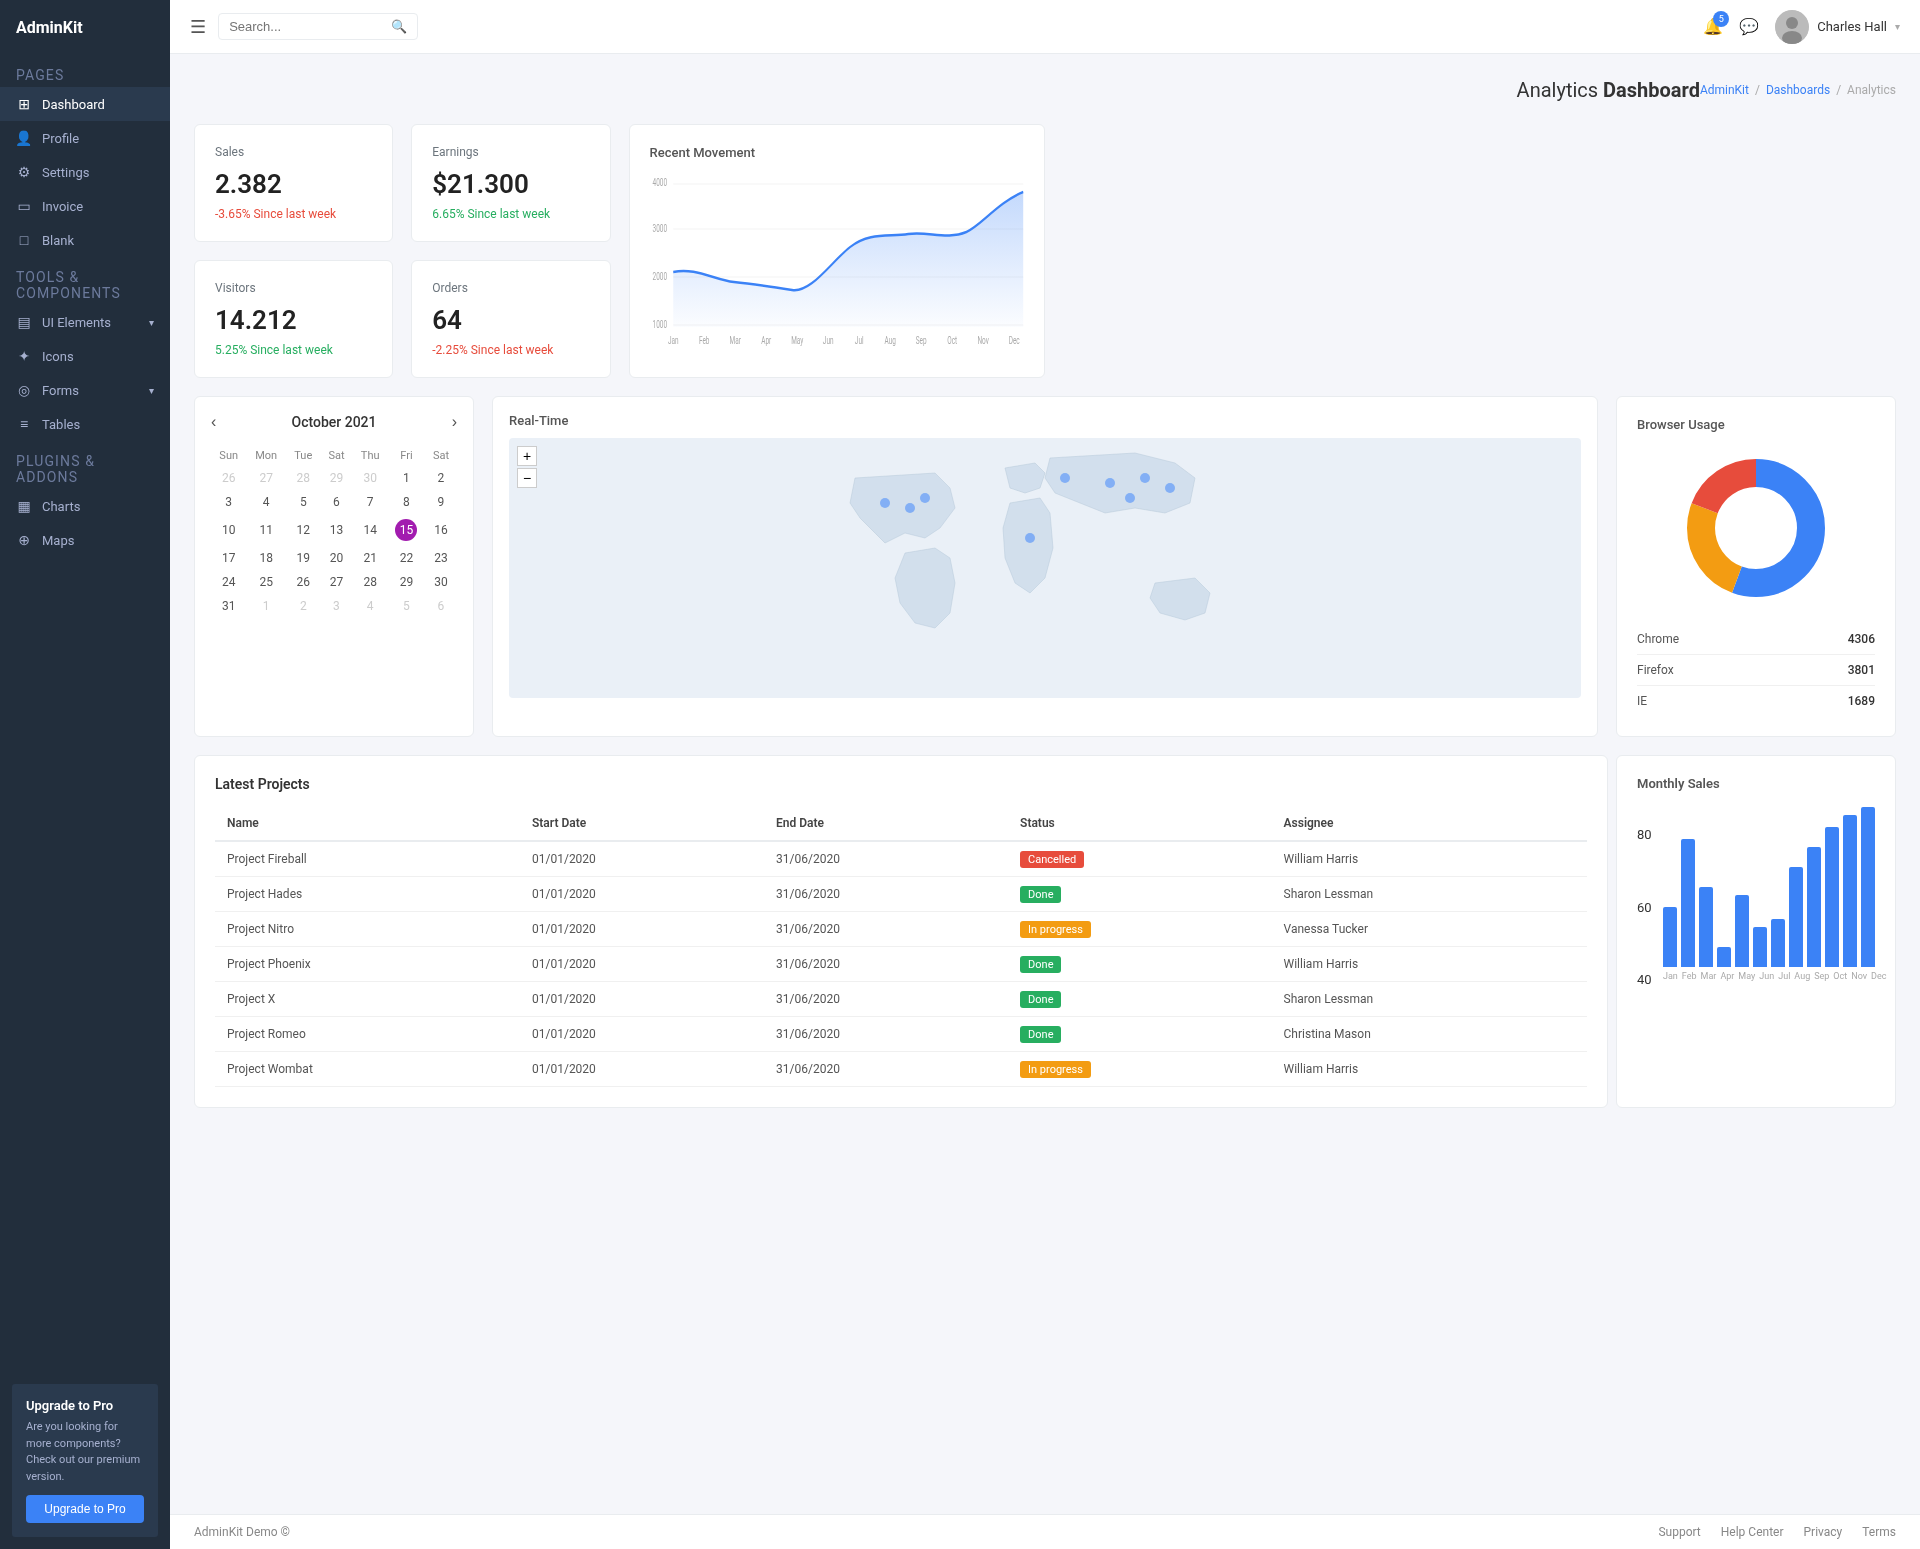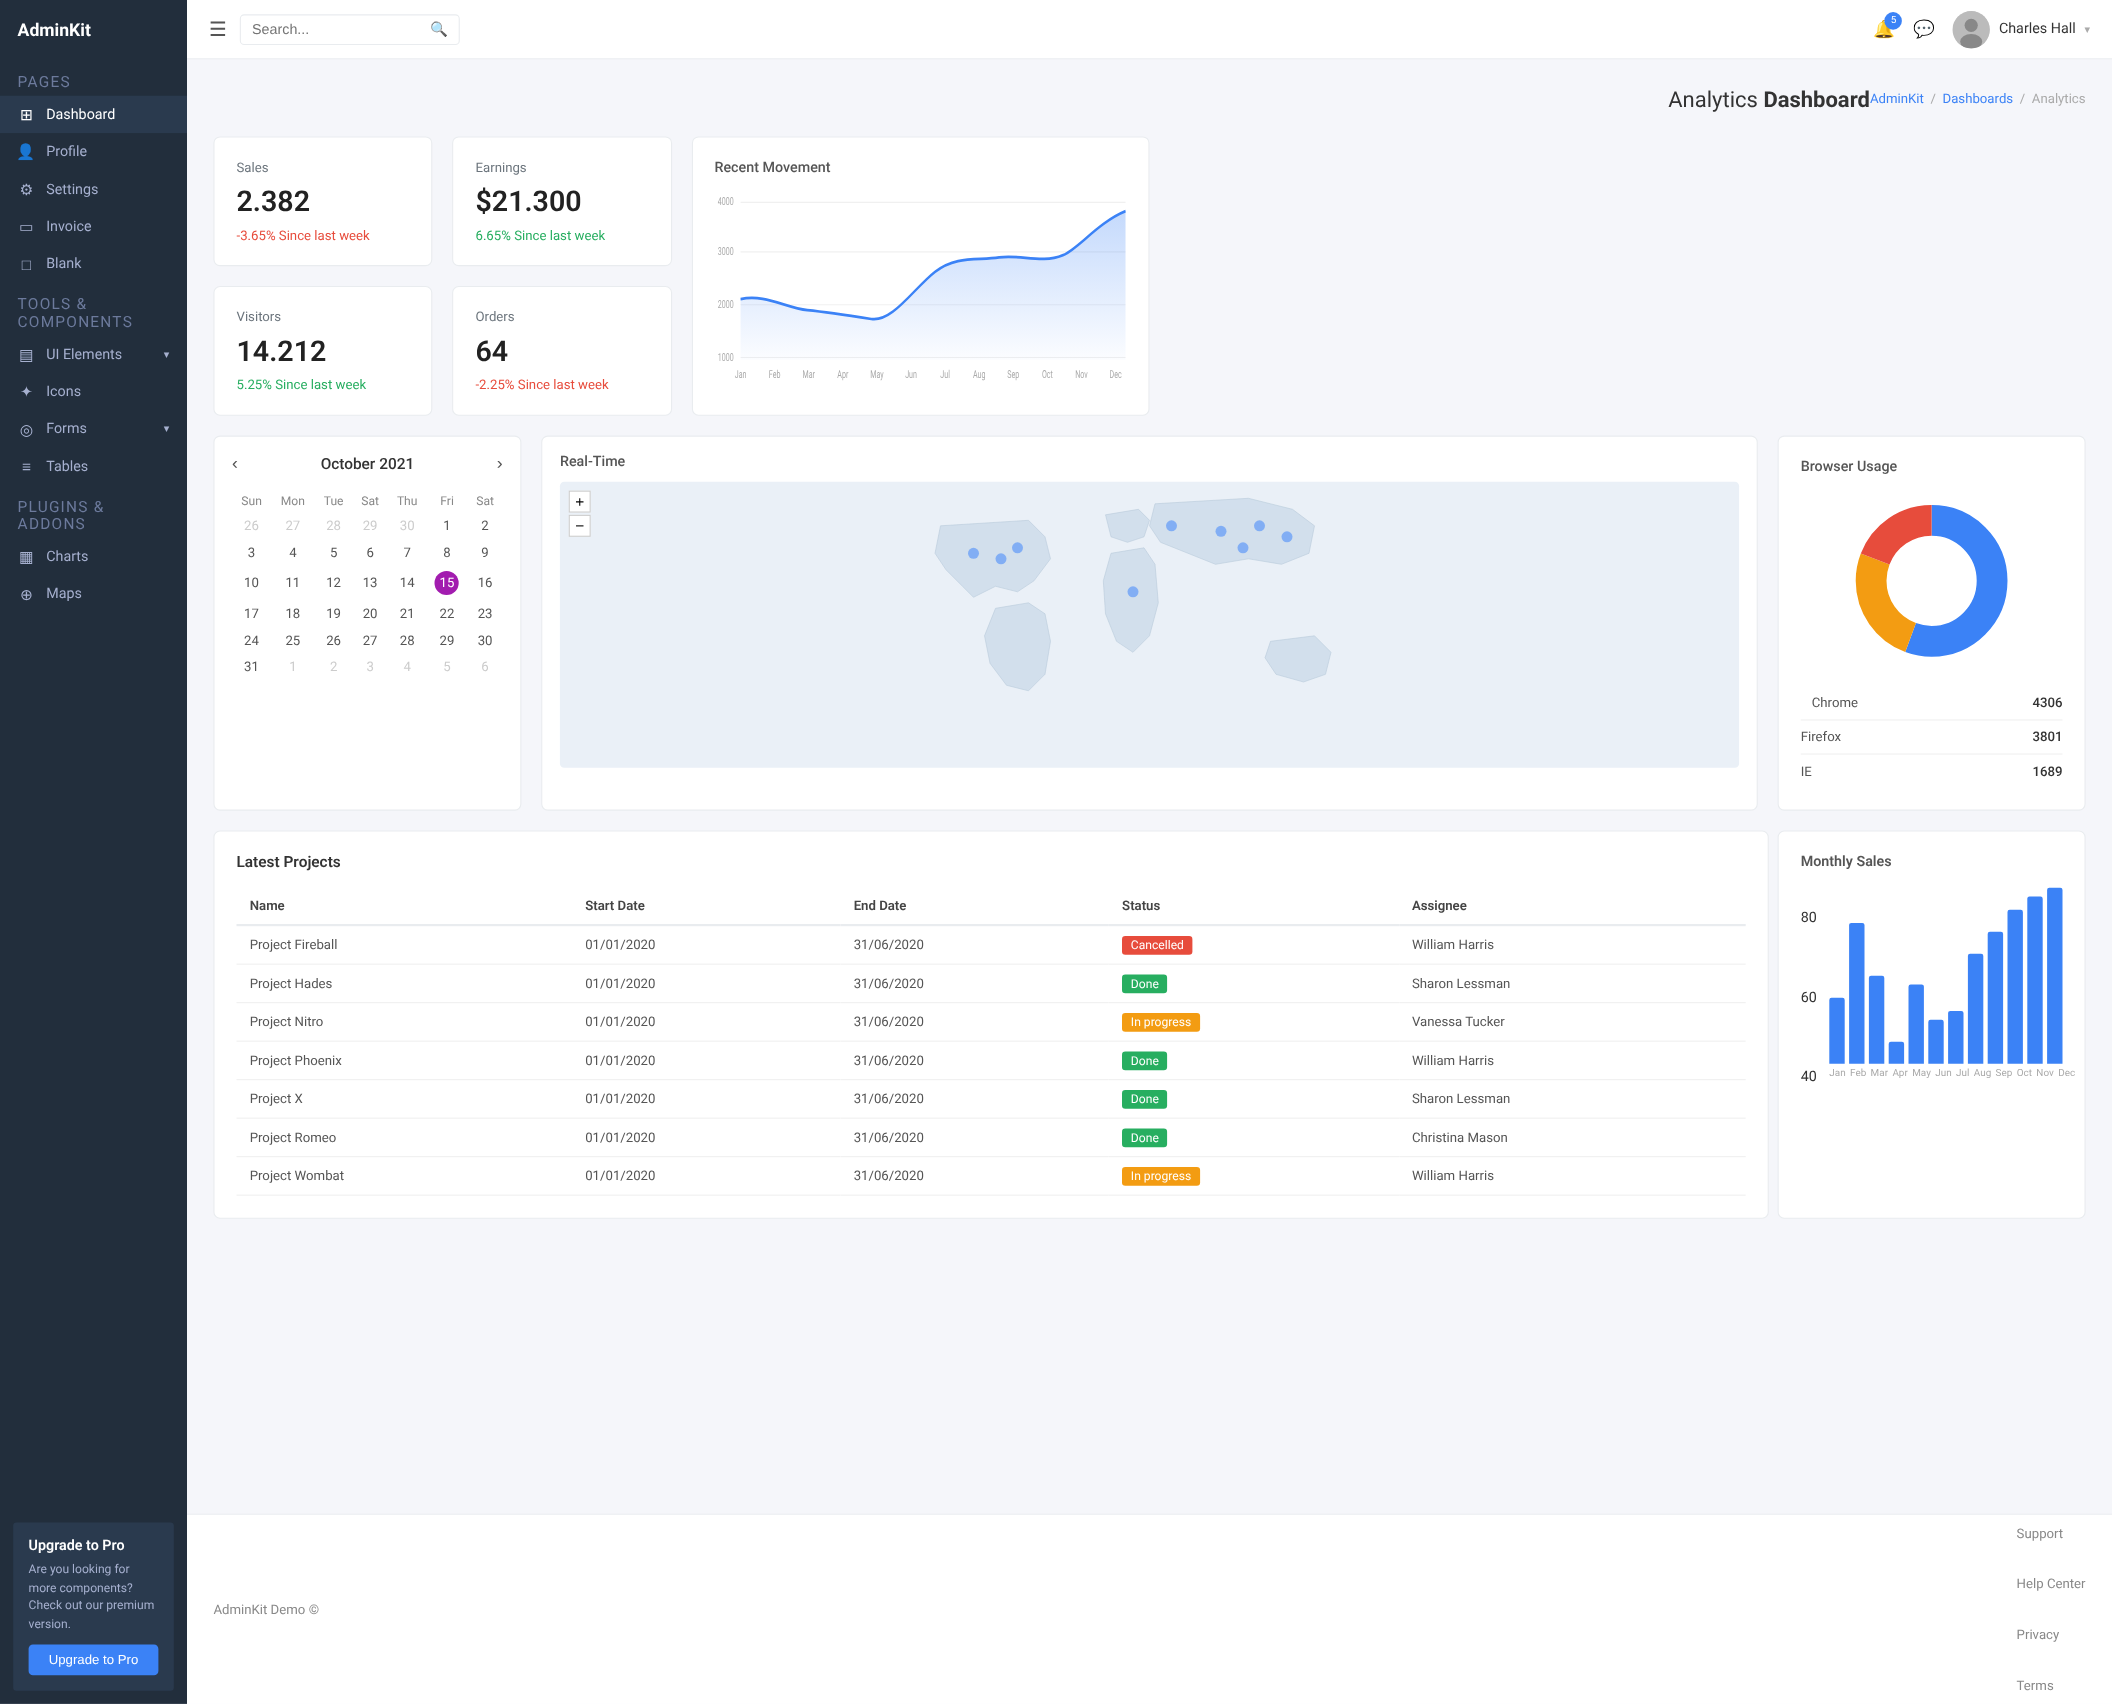--- a/index.html
+++ b/index.html
@@ -77,21 +77,21 @@
     .map-container { background: #eaf0f7; border-radius: 4px; height: 260px; position: relative; overflow: hidden; display: flex; align-items: center; justify-content: center; }
     .map-zoom { position: absolute; top: 8px; left: 8px; display: flex; flex-direction: column; gap: 2px; }
     .map-zoom button { width: 20px; height: 20px; background: #fff; border: 1px solid #ccc; font-size: 14px; cursor: pointer; display: flex; align-items: center; justify-content: center; line-height: 1; }
     
     
     .browser-card { background: #fff; border-radius: 6px; padding: 20px; border: 1px solid #e9ecef; }
     .browser-card-title { font-size: 13px; color: #555; font-weight: 500; margin-bottom: 16px; }
     .donut-container { display: flex; justify-content: center; margin-bottom: 16px; }
     .browser-list { list-style: none; }
     .browser-item { display: flex; align-items: center; justify-content: space-between; padding: 8px 0; border-top: 1px solid #f0f0f0; font-size: 12px; }
-    .browser-item:first-child { border-top: none; margin-left: 10px; }
+    .browser-item:first-child { border-top: none; }
     .browser-name { color: #555; }
     .browser-count { color: #333; font-weight: 500; }
     
     
     .third-row { display: grid; grid-template-columns: 1fr 280px; gap: 8px; }
     
     
     .projects-card { background: #fff; border-radius: 6px; padding: 20px; border: 1px solid #e9ecef; }
     .projects-title { font-size: 14px; font-weight: 600; margin-bottom: 14px; }
     .projects-table { width: 100%; border-collapse: collapse; }
@@ -106,21 +106,21 @@
     .monthly-title { font-size: 13px; font-weight: 600; margin-bottom: 16px; color: #555; }
     .bar-chart-inner { display: flex; align-items: flex-end; gap: 4px; width: 100%; height: 160px; }
     .bar { background: #3b82f6; border-radius: 2px 2px 0 0; flex: 1; min-width: 8px; }
     .bar-labels { display: flex; gap: 4px; margin-top: 4px; }
     .bar-label { flex: 1; text-align: center; font-size: 9px; color: #aaa; }
     .y-axis-labels { display: flex; flex-direction: column; justify-content: space-between; height: 160px; position: absolute; left: 0; top: 20px; }
     .bar-chart-wrap { position: relative; padding-left: 26px; }
     
     
     .footer { background: #fff; border-top: 1px solid #e9ecef; padding: 10px 24px; display: flex; align-items: center; justify-content: space-between; font-size: 12px; color: #888; flex-shrink: 0; }
-    .footer-links { display: flex; gap: 32px; flex-direction: column; }
+    .footer-links { display: flex; gap: 20px; }
     .footer-links a { color: #888; text-decoration: none; }
     
     
     .line-chart-wrap { height: 180px; position: relative; }
   </style>
 </head>
 <body>
 
 <div class="app">
 

